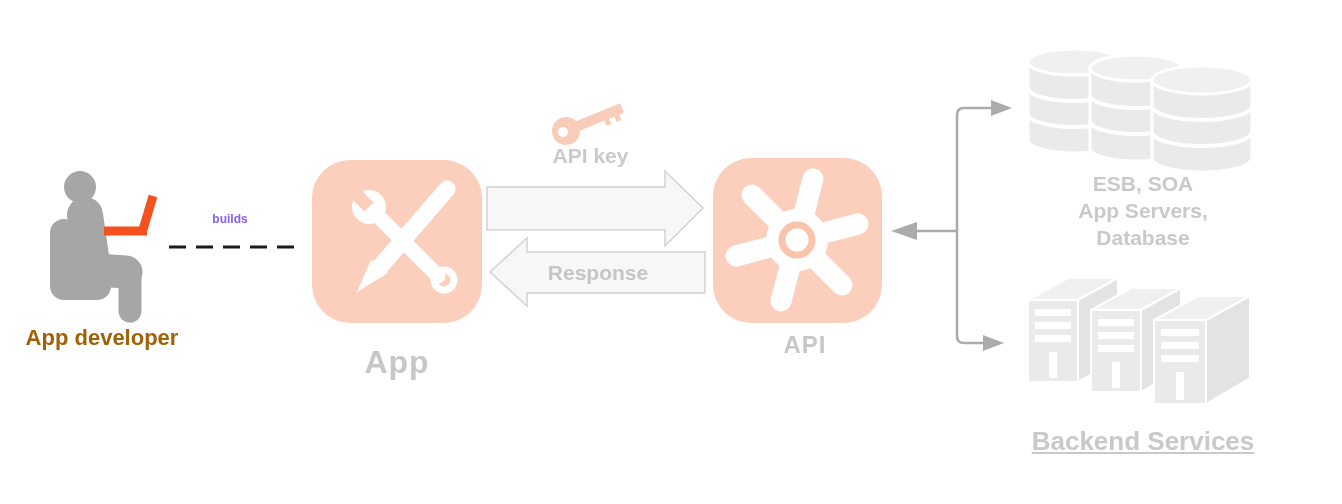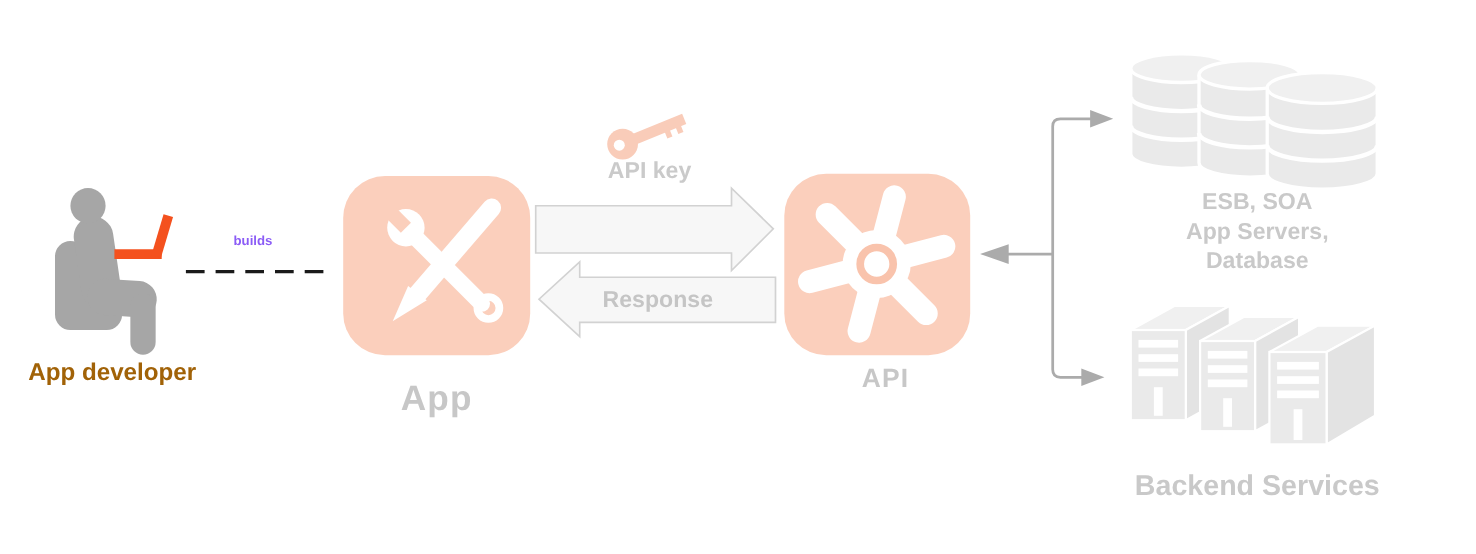--- a/index.html
+++ b/index.html
@@ -10,21 +10,21 @@
   .diagram-svg{position:absolute;left:0;top:0;}
   .label{position:absolute;text-align:center;font-weight:bold;white-space:nowrap;}
   .dev-label      {left:12px;  top:325px; width:180px; font-size:22px; color:#a16207;}
   .builds-label   {left:180px; top:212px; width:100px; font-size:12px; color:#8b5cf6;}
   .app-label      {left:347px; top:330px; width:100px; font-size:32px; color:#c7c7c7; letter-spacing:1px;margin-top:14px;}
   .apikey-label   {left:528px; top:144px; width:125px; font-size:21px; color:#cacaca;}
   .request-label  {left:518px; top:197px; width:150px; font-size:19px; color:#c5c5c5;}
   .response-label {left:523px; top:261px; width:150px; font-size:21px; color:#c5c5c5;}
   .api-label      {left:755px; top:331px; width:100px; font-size:24px; color:#c7c7c7; letter-spacing:1px;}
   .esb-label      {left:1040px;top:170px; width:206px; font-size:21px; line-height:27px; color:#c9c9c9;}
-  .backend-label  {left:1014px;top:426px; width:258px; font-size:26px; color:#c9c9c9;}
+  .backend-label  {left:1014px;top:426px; width:258px; font-size:26px; color:#c9c9c9;text-decoration:underline;}
 </style>
 </head>
 <body>
 
 <div class="canvas">
 
   <svg class="diagram-svg" width="1342" height="504" viewBox="0 0 1342 504">
 
     <g>
       <path d="M64,233 L64,286 L97,286" stroke="#A6A6A6" stroke-width="28" fill="none" stroke-linecap="round" stroke-linejoin="round"></path>

